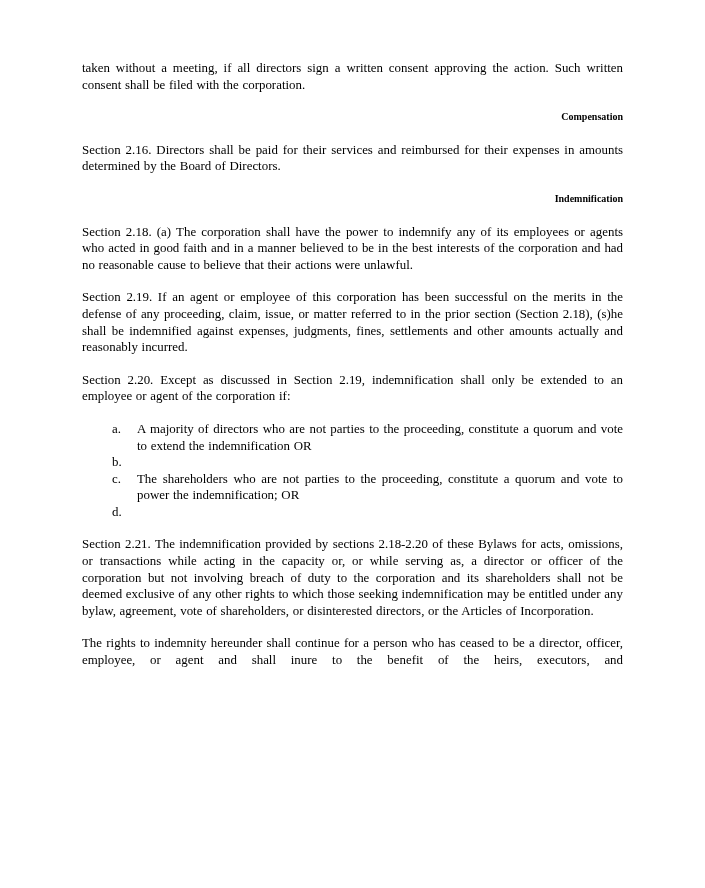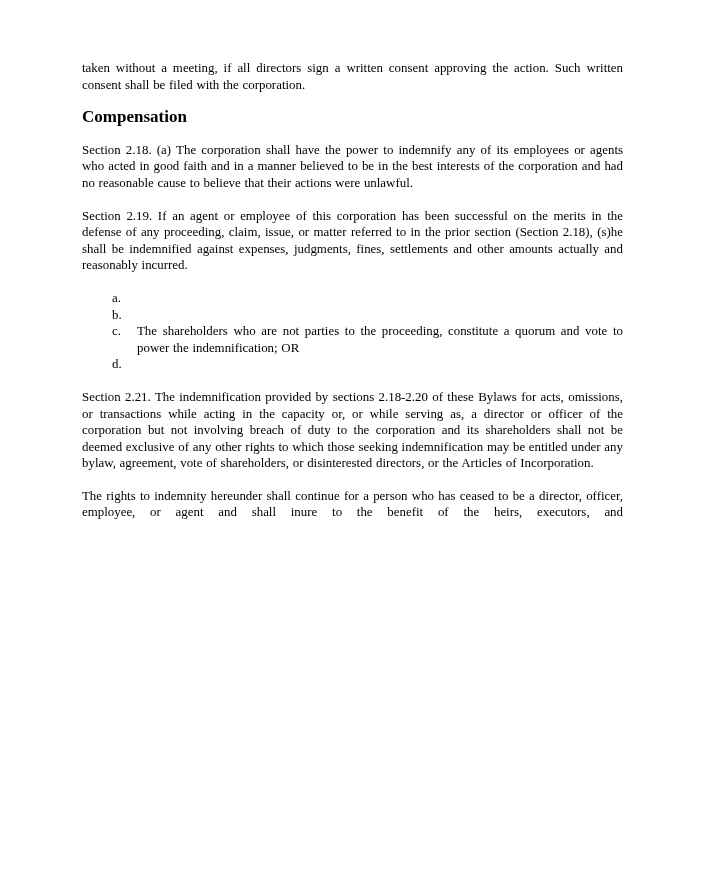--- a/index.html
+++ b/index.html
@@ -22,24 +22,24 @@
     font-size: 12.9px;
     line-height: 16.6px;
     text-align: justify;
     margin: 0 0 16px 0;
     word-spacing: 0.5px;
   }
   .para.justify-last {
     text-align-last: justify;
   }
   .heading {
-    font-size: 17px;
+    font-size: 10px;
     line-height: 16.6px;
     font-weight: bold;
-    text-align: left;
+    text-align: right;
     margin: 0 0 16px 0;
   }
   .list {
     margin: 0 0 16px 0;
   }
   .list-item {
     display: flex;
     font-size: 12.9px;
     line-height: 16.6px;
   }
@@ -75,31 +75,35 @@
 </head>
 <body>
 
 <div class="page">
   <div class="content">
 
     <p class="para">taken without a meeting, if all directors sign a written consent approving the action. Such written consent shall be filed with the corporation.</p>
 
     <p class="heading">Compensation</p>
 
+    <p class="para">Section 2.16.  Directors shall be paid for their services and reimbursed for their expenses in amounts determined by the Board of Directors.</p>
 
+    <p class="heading">Indemnification</p>
 
     <p class="para">Section 2.18.  (a) The corporation shall have the power to indemnify any of its employees or agents who acted in good faith and in a manner believed to be in the best interests of the corporation and had no reasonable cause to believe that their actions were unlawful.</p>
 
 
     <p class="para">Section 2.19.  If an agent or employee of this corporation has been successful on the merits in the defense of any proceeding, claim, issue, or matter referred to in the prior section (Section 2.18), (s)he shall be indemnified against expenses, judgments, fines, settlements and other amounts actually and reasonably incurred.</p>
 
+    <p class="para">Section 2.20.  Except as discussed in Section 2.19, indemnification shall only be extended to an employee or agent of the corporation if:</p>
 
     <div class="list">
       <div class="list-item">
         <span class="list-marker">a.</span>
+        <span class="list-text">A majority of directors who are not parties to the proceeding, constitute a quorum and vote to extend the indemnification OR</span>
       </div>
       <div class="list-item">
         <span class="list-marker">b.</span>
       </div>
       <div class="list-item">
         <span class="list-marker">c.</span>
         <span class="list-text">The shareholders who are not parties to the proceeding, constitute a quorum and vote to power the indemnification; OR</span>
       </div>
       <div class="list-item">
         <span class="list-marker">d.</span>

